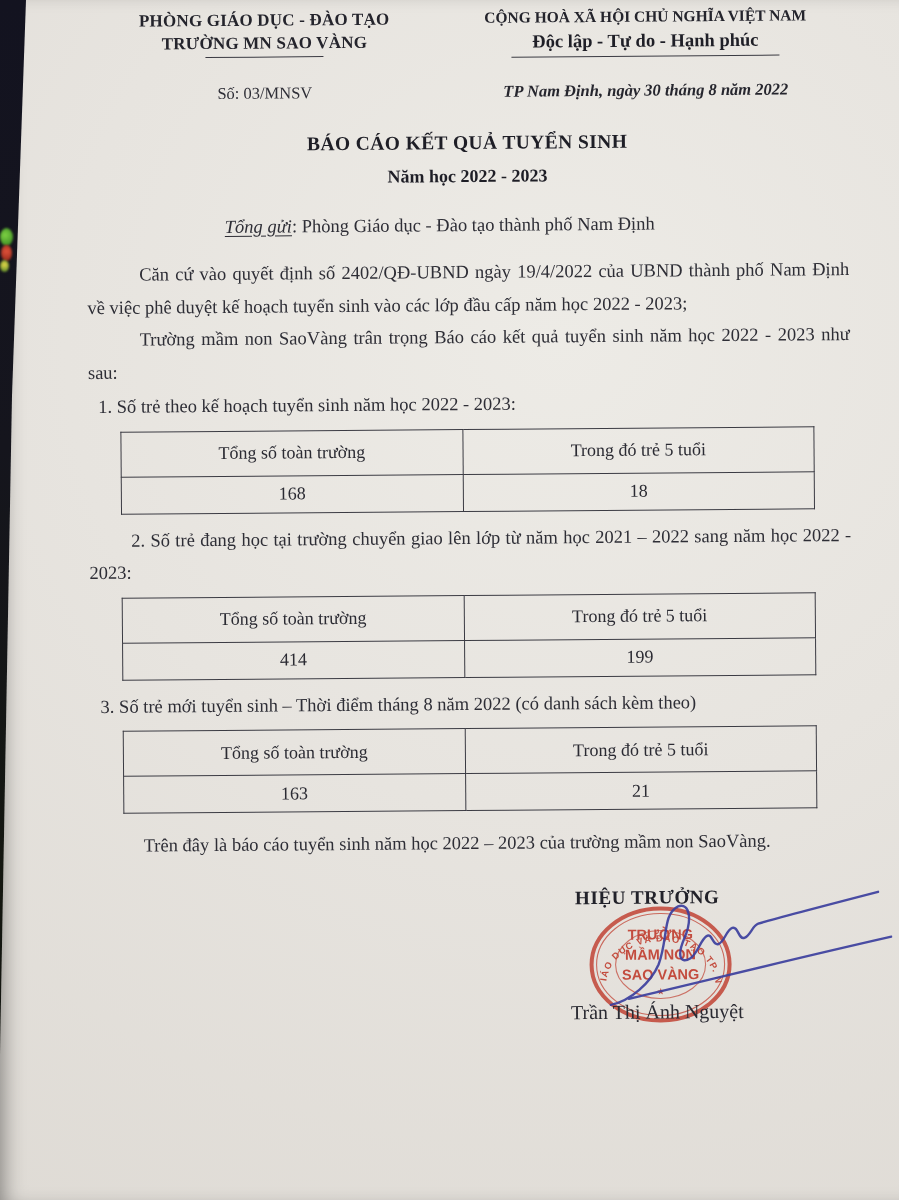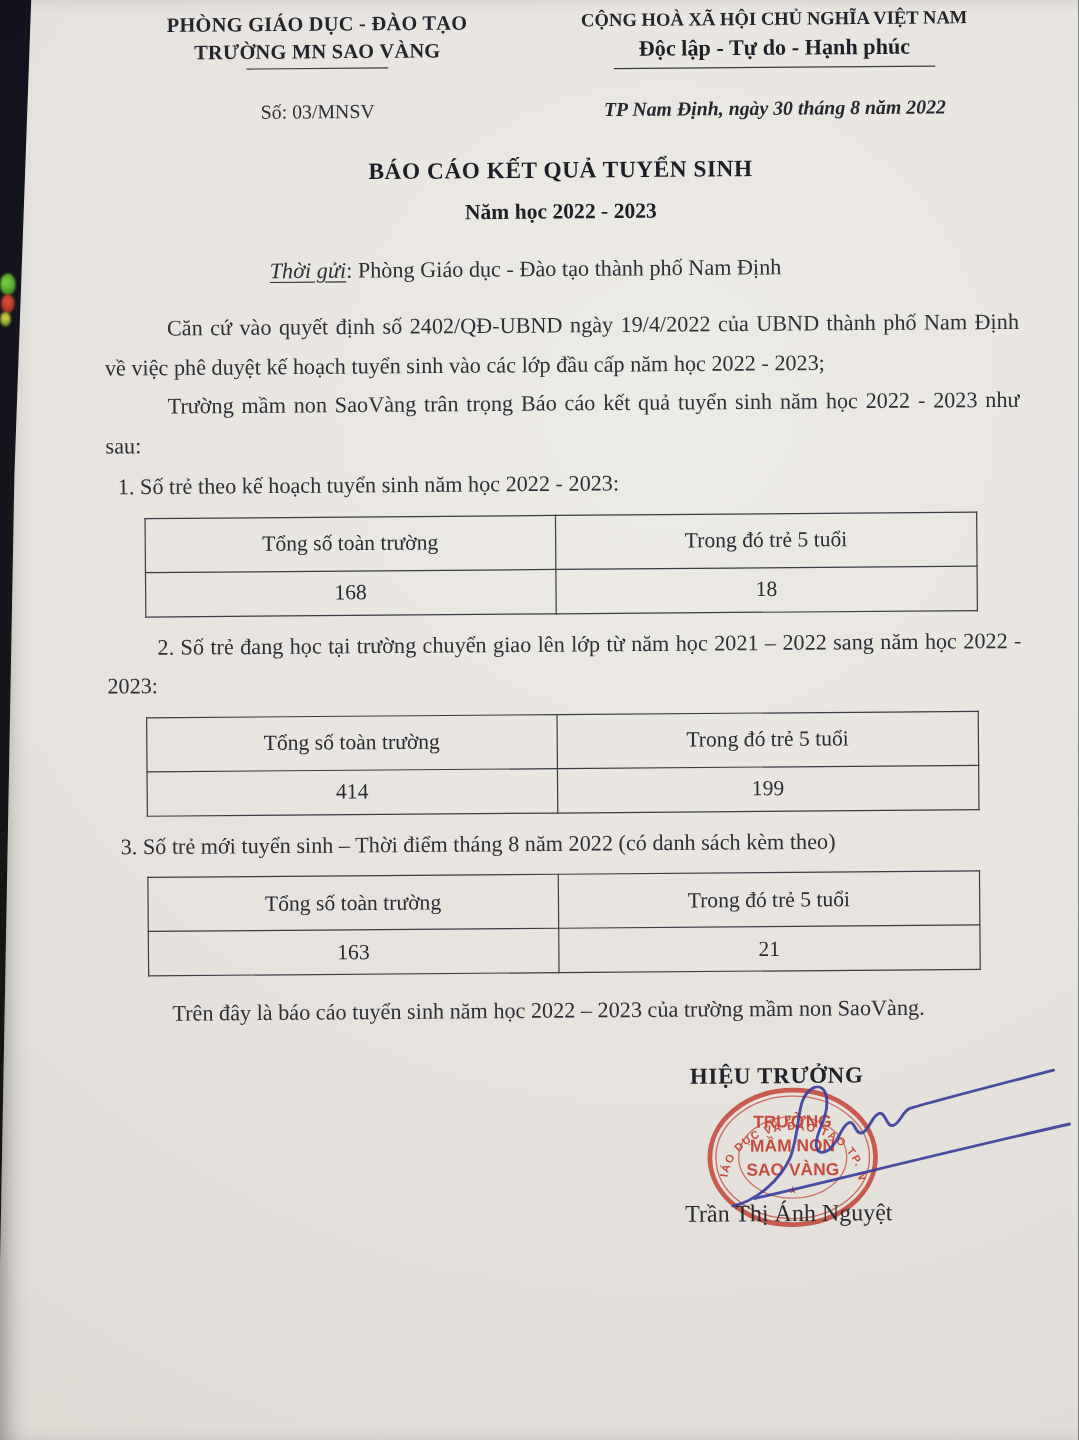--- a/index.html
+++ b/index.html
@@ -91,21 +91,21 @@
       <div class="date-line">TP Nam Định, ngày 30  tháng 8 năm 2022</div>
     </div>
   </div>
 
   <div class="title-block">
     <div class="title-1">BÁO CÁO KẾT QUẢ TUYỂN SINH</div>
     <div class="title-2">Năm học 2022 - 2023</div>
   </div>
 
   <div class="salutation">
-    <span class="kg">Thời gửi</span><span>: Phòng Giáo dục - Đào tạo thành phố Nam Định</span>
+    <span class="kg">Tổng gửi</span><span>: Phòng Giáo dục - Đào tạo thành phố Nam Định</span>
   </div>
 
   <p class="para para-1">Căn cứ vào quyết định số 2402/QĐ-UBND ngày 19/4/2022 của UBND thành phố Nam Định về việc phê duyệt kế hoạch tuyển sinh vào các lớp đầu cấp năm học 2022 - 2023;</p>
   <p class="para">Trường mầm non SaoVàng trân trọng Báo cáo kết quả tuyển sinh  năm học 2022 - 2023 như sau:</p>
 
   <div class="sec-heading">1. Số trẻ theo kế hoạch tuyển sinh năm học 2022 - 2023:</div>
   <table class="report">
     <tbody>
         <tr class="hrow">
       <td class="c1">Tổng số toàn trường</td>

